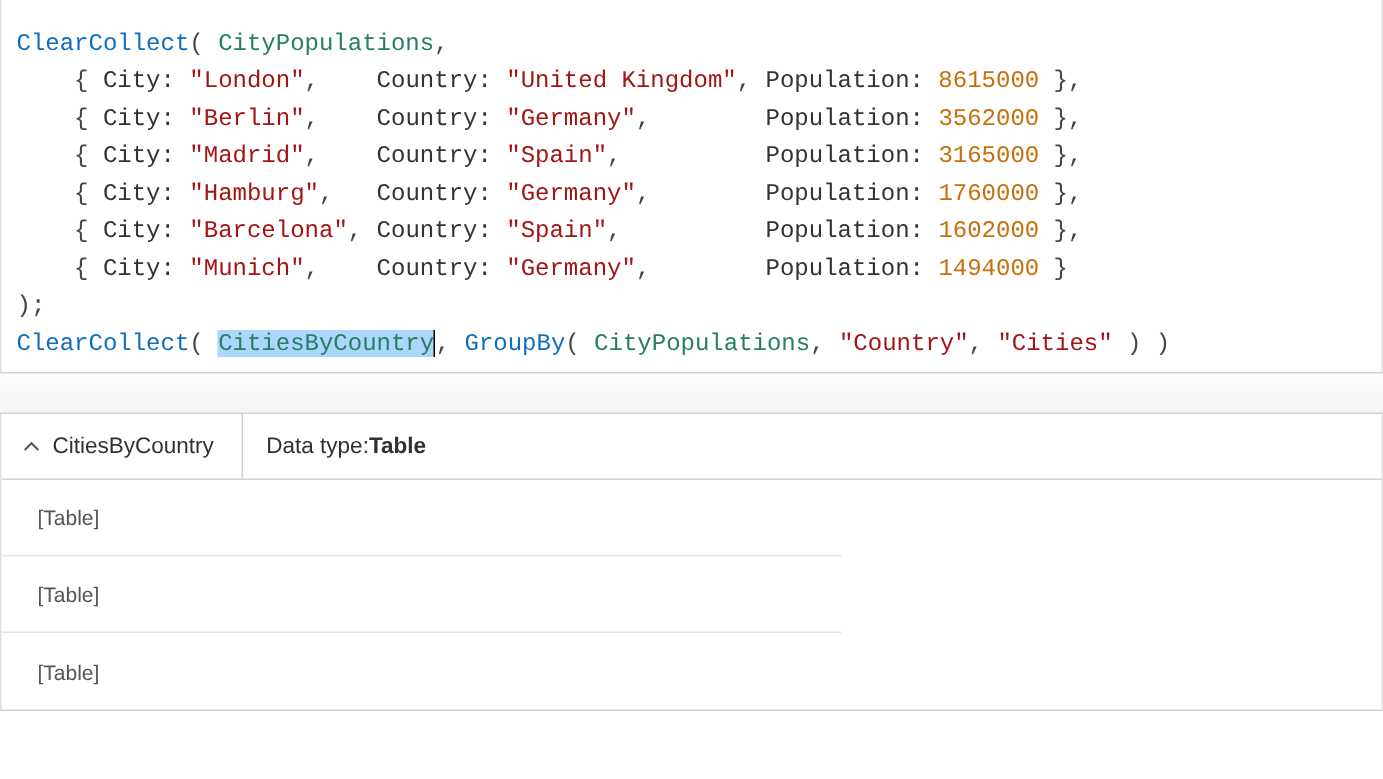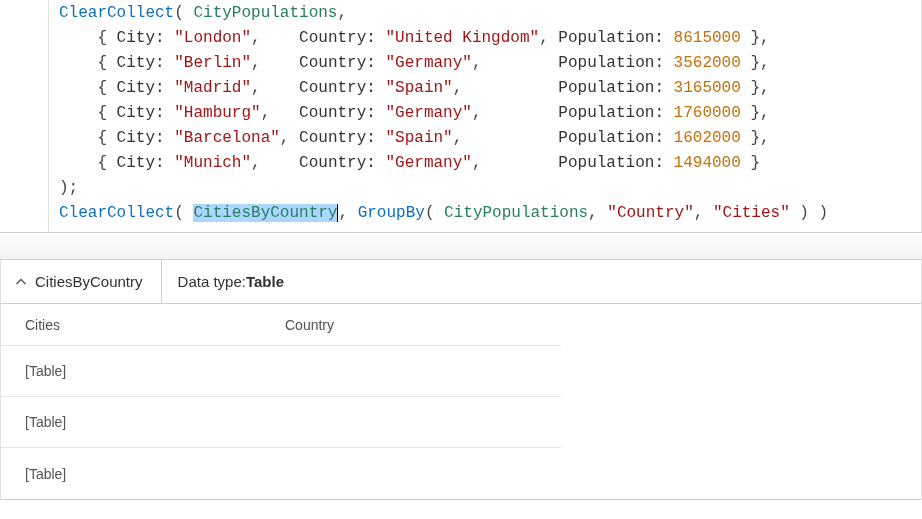--- a/index.html
+++ b/index.html
@@ -5,25 +5,24 @@
   * { box-sizing: border-box; margin: 0; padding: 0; }
   html, body {
     width: 922px;
     height: 519px;
     font-family: "Segoe UI", Arial, sans-serif;
     background: #ffffff;
     overflow: hidden;
     font-size: 14px;
   }
   .editor {
-    padding: 0 10px 6px 10px;
+    padding: 16px 10px 6px 10px;
     border: 1px solid #e0e0e0;
     border-top: none;
     border-bottom: none;
-    margin-left: 48px;
   }
   pre.code {
     font-family: Consolas, "Courier New", monospace;
     font-size: 16px;
     line-height: 25px;
     white-space: pre;
     color: #333;
     padding-top: 1px;
   }
   .fn    { color: #106ebe; }            
@@ -122,24 +121,20 @@
       </span>
       <span>CitiesByCountry</span>
     </div>
     <div class="header-right">
       <span>Data type: </span>
         <b>Table</b>
     </div>
   </div>
 
   <div class="grid">
-    <div class="row head">
-      <div class="c1">Cities</div>
-      <div class="c2">Country</div>
-    </div>
     <div class="row">
       <div class="c1">[Table]</div>
     </div>
     <div class="row">
       <div class="c1">[Table]</div>
     </div>
     <div class="row">
       <div class="c1">[Table]</div>
     </div>
   </div>

